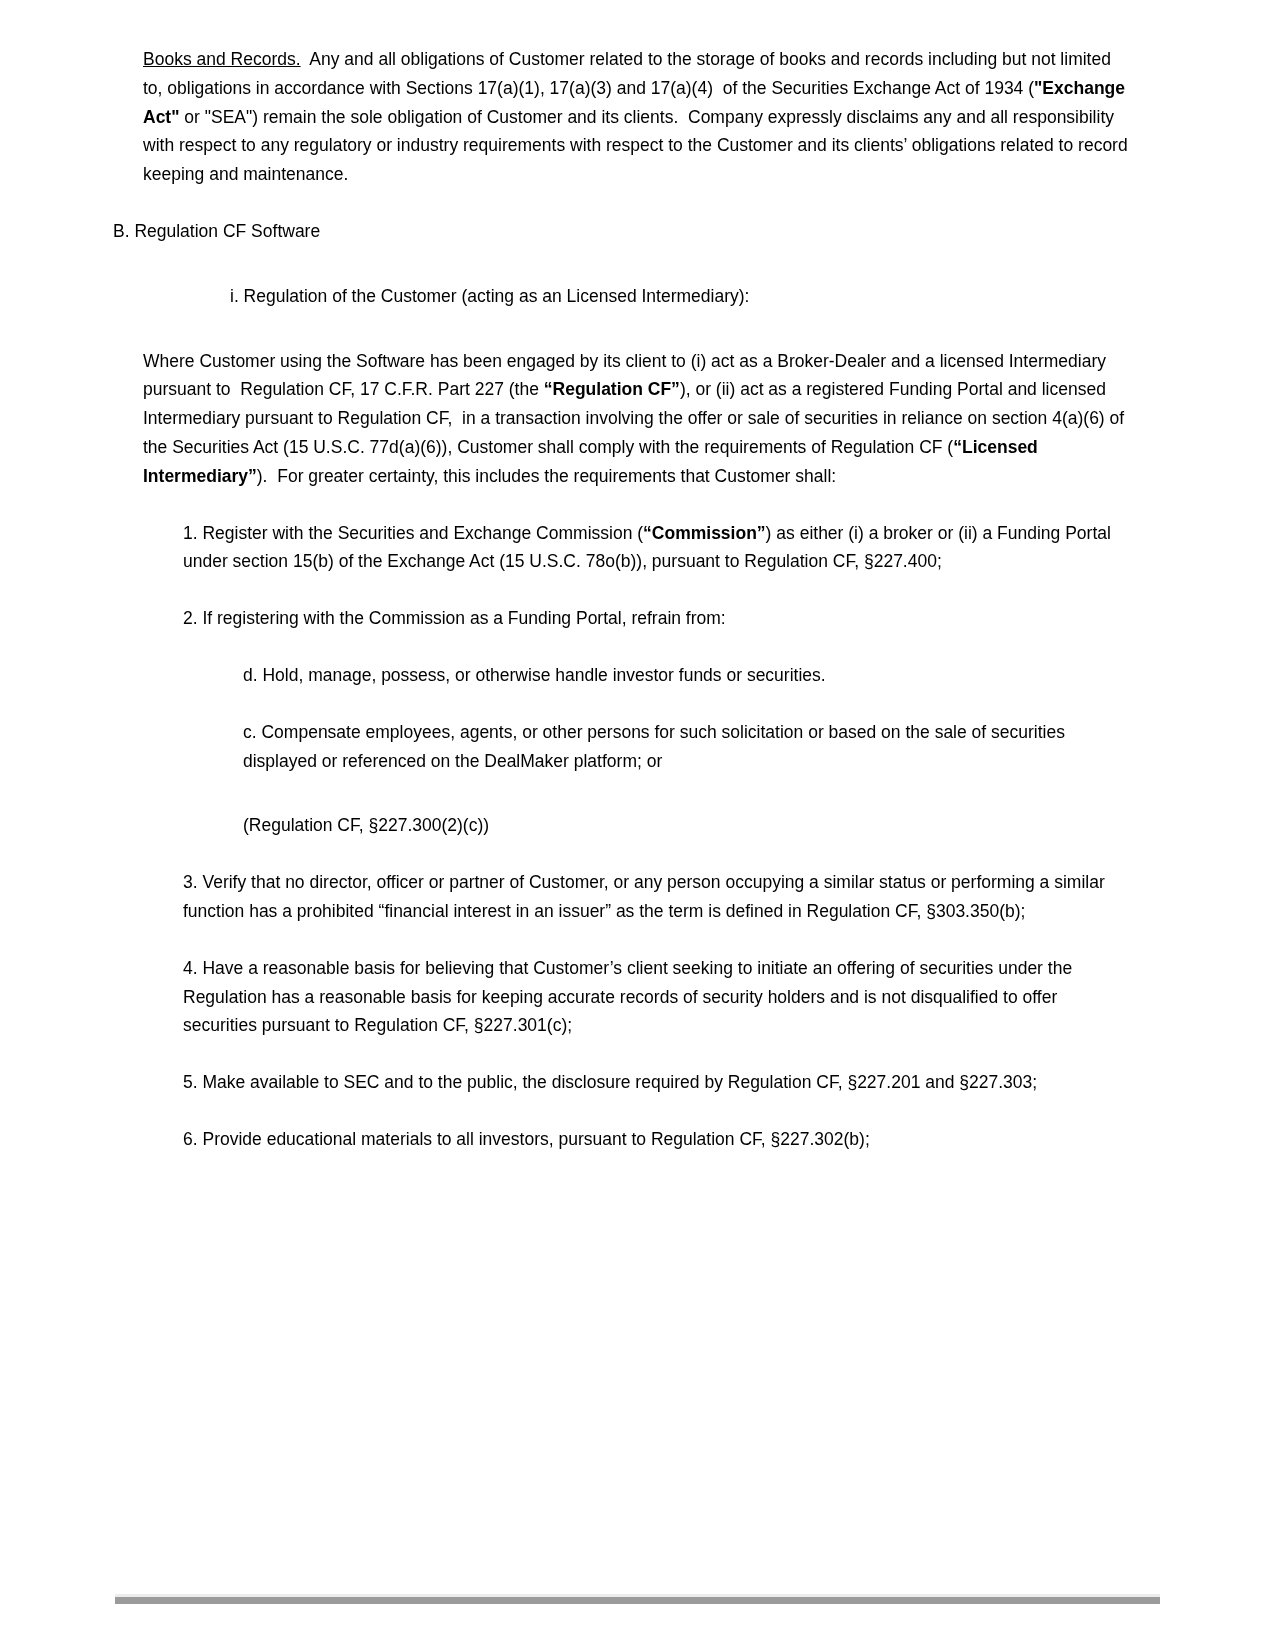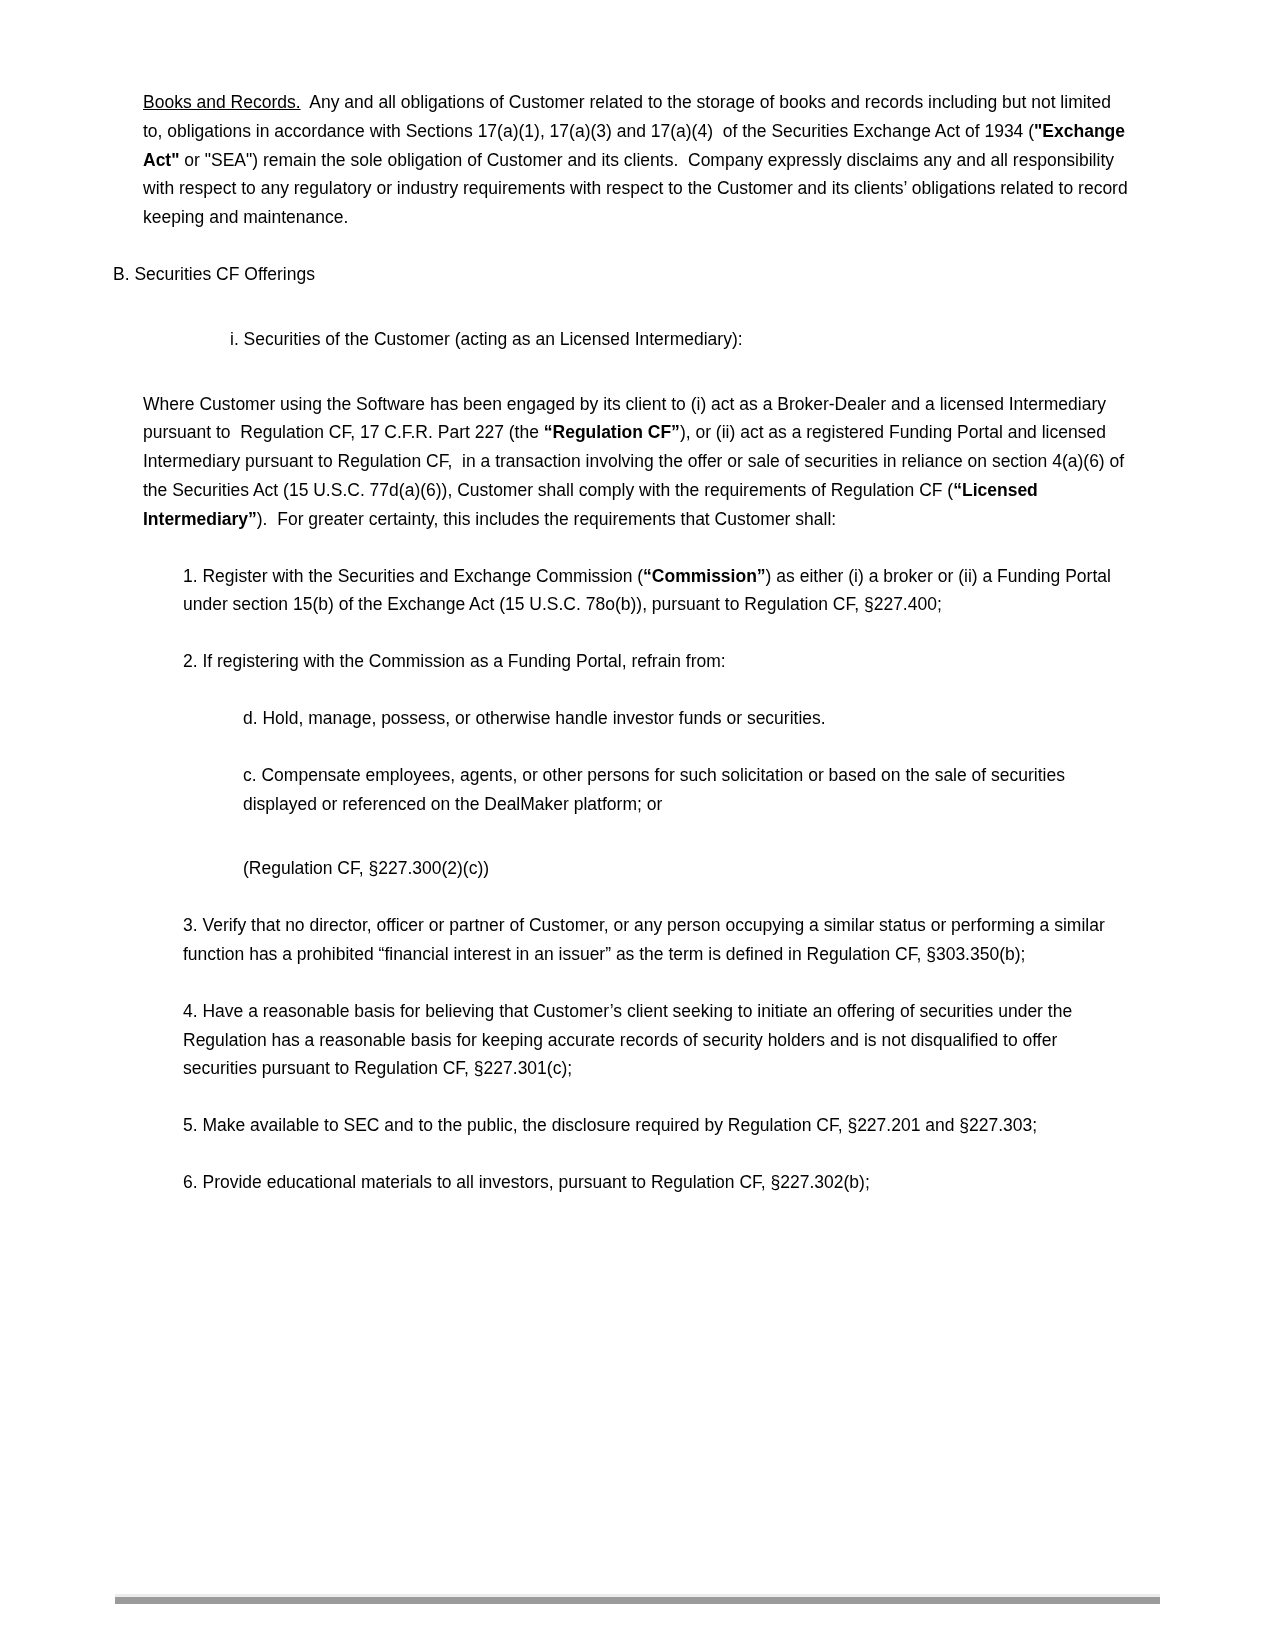--- a/index.html
+++ b/index.html
@@ -14,21 +14,21 @@
     background: #ffffff;
     color: #000000;
     font-family: "Liberation Sans", "DejaVu Sans", sans-serif;
     overflow: hidden;
   }
   .document-content {
     position: absolute;
     top: 0;
     left: 0;
     right: 0;
-    padding-top: 88px;
+    padding-top: 45px;
   }
   .block {
     margin: 0 0 28px 0;
     font-size: 17.5px;
     line-height: 28.8px;
     white-space: pre-wrap;
   }
   .indent-body    { margin-left: 143px; max-width: 992px; }
   .indent-section { margin-left: 113px; max-width: 1022px; }
   .indent-sub     { margin-left: 230px; max-width: 905px; }
@@ -54,22 +54,22 @@
     height: 3px;
     background: #ececec;
   }
 </style>
 </head>
 <body>
 
 <div class="document-page" style="background: rgb(255, 255, 255); color: rgb(0, 0, 0);">
   <div class="document-content">
       <p class="block indent-body"><span class="run-underline">Books and Records.</span><span class="">  Any and all obligations of Customer related to the storage of books and records including but not limited to, obligations in accordance with Sections 17(a)(1), 17(a)(3) and 17(a)(4)  of the Securities Exchange Act of 1934 (</span><span class="run-bold ">"Exchange Act"</span><span class=""> or "SEA") remain the sole obligation of Customer and its clients.  Company expressly disclaims any and all responsibility with respect to any regulatory or industry requirements with respect to the Customer and its clients’ obligations related to record keeping and maintenance.</span></p>
-      <p class="block indent-section heading-gap"><span class="">B. Securities CF Offerings</span></p>
-      <p class="block indent-sub heading-gap"><span class="">i. Securities of the Customer (acting as an Licensed Intermediary):</span></p>
+      <p class="block indent-section heading-gap"><span class="">B. Regulation CF Software</span></p>
+      <p class="block indent-sub heading-gap"><span class="">i. Regulation of the Customer (acting as an Licensed Intermediary):</span></p>
       <p class="block indent-body"><span class="">Where Customer using the Software has been engaged by its client to (i) act as a Broker-Dealer and a licensed Intermediary pursuant to  Regulation CF, 17 C.F.R. Part 227 (the </span><span class="run-bold ">“Regulation CF”</span><span class="">), or (ii) act as a registered Funding Portal and licensed Intermediary pursuant to Regulation CF,  in a transaction involving the offer or sale of securities in reliance on section 4(a)(6) of the Securities Act (15 U.S.C. 77d(a)(6)), Customer shall comply with the requirements of Regulation CF (</span><span class="run-bold ">“Licensed Intermediary”</span><span class="">).  For greater certainty, this includes the requirements that Customer shall:</span></p>
       <p class="block indent-num"><span class="">1. Register with the Securities and Exchange Commission (</span><span class="run-bold ">“Commission”</span><span class="">) as either (i) a broker or (ii) a Funding Portal under section 15(b) of the Exchange Act (15 U.S.C. 78o(b)), pursuant to Regulation CF, §227.400;</span></p>
       <p class="block indent-num"><span class="">2. If registering with the Commission as a Funding Portal, refrain from:</span></p>
       <p class="block indent-letter"><span class="">d. Hold, manage, possess, or otherwise handle investor funds or securities.</span></p>
       <p class="block indent-letter"><span class="">c. Compensate employees, agents, or other persons for such solicitation or based on the sale of securities displayed or referenced on the DealMaker platform; or</span></p>
       <p class="block indent-letter extra-before"><span class="">(Regulation CF, §227.300(2)(c))</span></p>
       <p class="block indent-num"><span class="">3. Verify that no director, officer or partner of Customer, or any person occupying a similar status or performing a similar function has a prohibited “financial interest in an issuer” as the term is defined in Regulation CF, §303.350(b);</span></p>
       <p class="block indent-num"><span class="">4. Have a reasonable basis for believing that Customer’s client seeking to initiate an offering of securities under the Regulation has a reasonable basis for keeping accurate records of security holders and is not disqualified to offer securities pursuant to Regulation CF, §227.301(c);</span></p>
       <p class="block indent-num"><span class="">5. Make available to SEC and to the public, the disclosure required by Regulation CF, §227.201 and §227.303;</span></p>
       <p class="block indent-num"><span class="">6. Provide educational materials to all investors, pursuant to Regulation CF, §227.302(b);</span></p>

